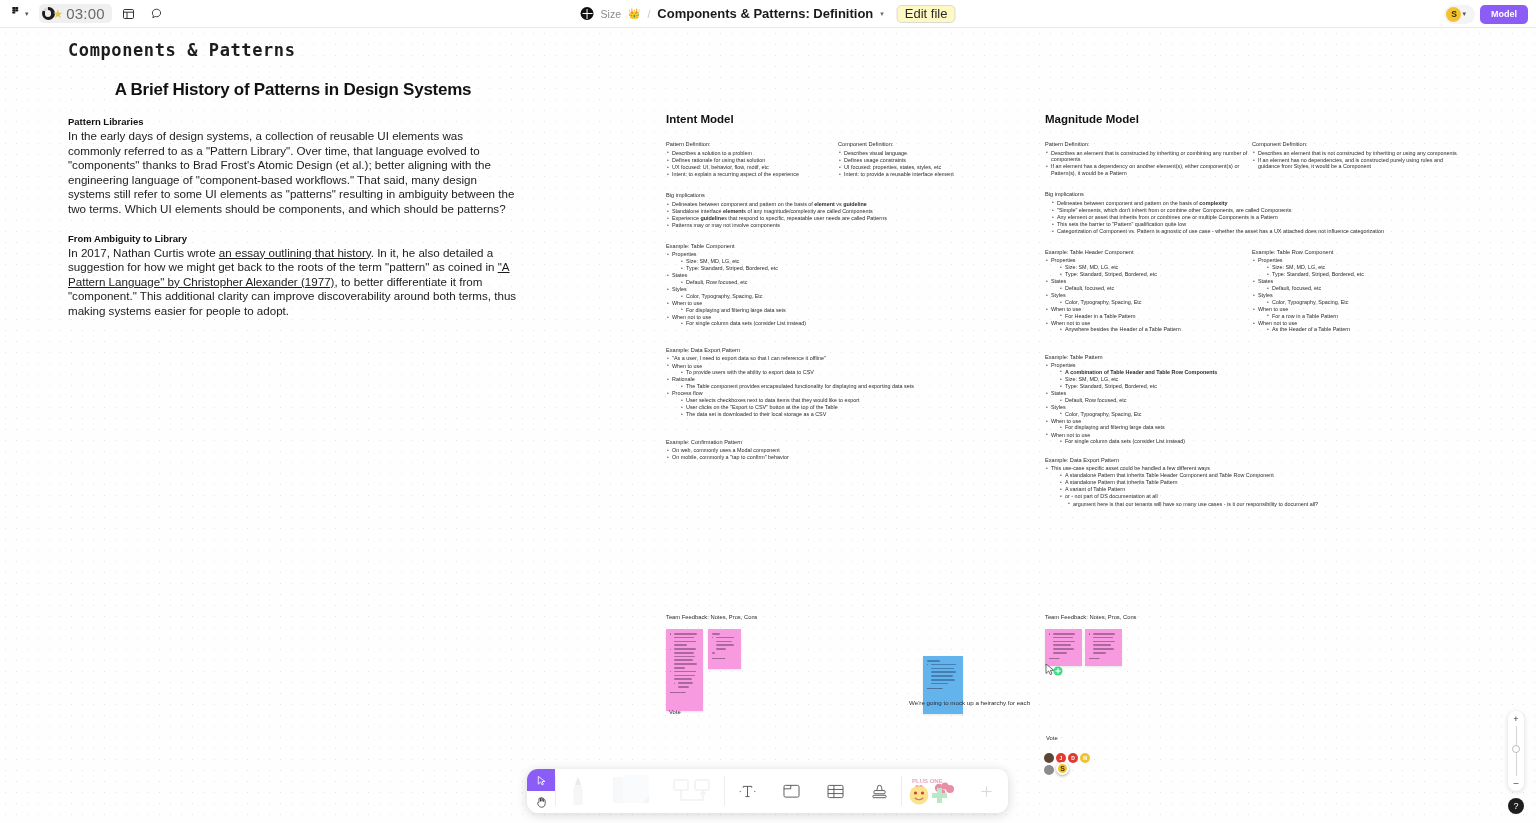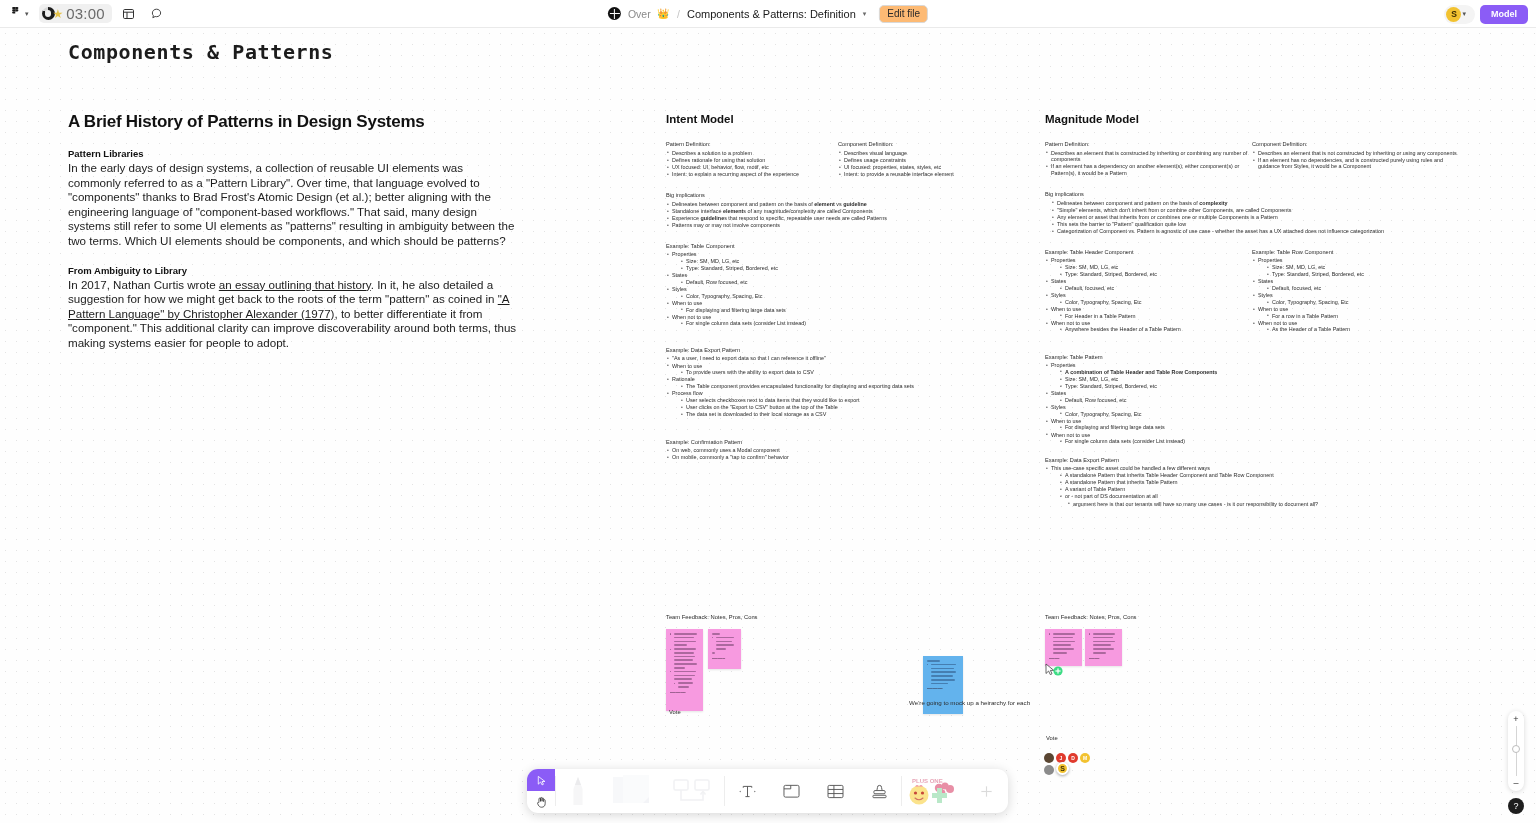--- a/index.html
+++ b/index.html
@@ -66,26 +66,26 @@
     background: #111; position: relative; flex: none;
   }
   .grid-badge::before, .grid-badge::after {
     content:""; position: absolute; background: #fff;
   }
   .grid-badge::before { left: 6px; top: 1.5px; width: 1px; height: 10px; }
   .grid-badge::after  { top: 6px; left: 1.5px; height: 1px; width: 10px; }
   .owner { font-size: 10.5px; color: #8a8a8a; }
   .crown { font-size: 10px; }
   .slash { font-size: 10.5px; color: #c4c4c4; }
-  .doc-title { font-size: 11px; color: #1a1a1a; font-weight: 400; }
+  .doc-title { font-size: 13px; color: #1a1a1a; font-weight: 700; }
   .title-chev { font-size: 7px; color: #6a6a6a; }
   .edit-file-btn {
     border: 1px solid #d9d9d9; border-radius: 5px;
-    height: 18px; padding: 0 7px; background: #fdba74;
-    font-size: 10px; color: #2a2a2a; cursor: pointer;
+    height: 18px; padding: 0 7px; background: #fef9c3;
+    font-size: 13px; color: #2a2a2a; cursor: pointer;
     display: flex; align-items: center; margin-left: 6px;
   }
 
   .tb-right {
     position: absolute; right: 8px; top: 0; height: 28px;
     display: flex; align-items: center; gap: 5px;
   }
   .avatar-pill {
     display: flex; align-items: center; gap: 2px;
     background: #f4f4f4; border-radius: 11px; padding: 2px 5px 2px 2px;
@@ -100,23 +100,23 @@
   .share-btn {
     background: #8b5cf6; color: #fff; border: none; border-radius: 5px;
     height: 19px; padding: 0 11px; font-size: 9px; font-weight: 600;
     cursor: pointer; font-family: "Liberation Sans", sans-serif;
   }
 
   
   #article { position: absolute; left: 68px; top: 12px; width: 450px; }
   .canvas-title {
     font-family: "DejaVu Sans Mono", monospace;
-    font-size: 20px; font-weight: 700; letter-spacing: .6px; color: #1c1c1c;
-  }
-  .h2 { font-size: 17px; font-weight: 700; color: #111; margin-top: 48px; letter-spacing: -.25px; }
+    font-size: 17px; font-weight: 700; letter-spacing: .6px; color: #1c1c1c;
+  }
+  .h2 { font-size: 17px; font-weight: 700; color: #111; margin-top: 20px; letter-spacing: -.25px; text-align: center; }
   .h3 { font-size: 9.5px; font-weight: 700; color: #111; margin-top: 16px; }
   .para { font-size: 11.6px; line-height: 14.6px; color: #1c1c1c; margin-top: 2px; }
   .para a, .ulink { text-decoration: underline; color: #1c1c1c; cursor: pointer; }
 
   
   .model-col { position: absolute; }
   #intent-model { left: 666px; top: 85px; width: 360px; }
   #magnitude-model { left: 1045px; top: 85px; width: 430px; }
   .model-title { font-size: 11.5px; font-weight: 700; color: #111; }
 
@@ -260,21 +260,21 @@
     </div>
     <div class="tb-icon-btn">
       <svg width="11" height="11" viewBox="0 0 12 12" fill="none" stroke="#333" stroke-width="1">
         <path d="M10.5 5.4c0 2.3-2 4.1-4.5 4.1-.5 0-1-.07-1.5-.2L2 10.6l.6-2.2A4 4 0 011.5 5.4C1.5 3.1 3.5 1.3 6 1.3s4.5 1.8 4.5 4.1z"></path>
       </svg>
     </div>
   </div>
 
   <div class="tb-center">
     <span class="grid-badge"></span>
-    <span class="owner">Over</span>
+    <span class="owner">Size</span>
     <span class="crown">👑</span>
     <span class="slash">/</span>
     <span class="doc-title">Components &amp; Patterns: Definition</span>
     <span class="title-chev">▾</span>
     <button class="edit-file-btn">Edit file</button>
   </div>
 
   <div class="tb-right">
     <div class="avatar-pill">
       <span class="avatar-s">S</span>

